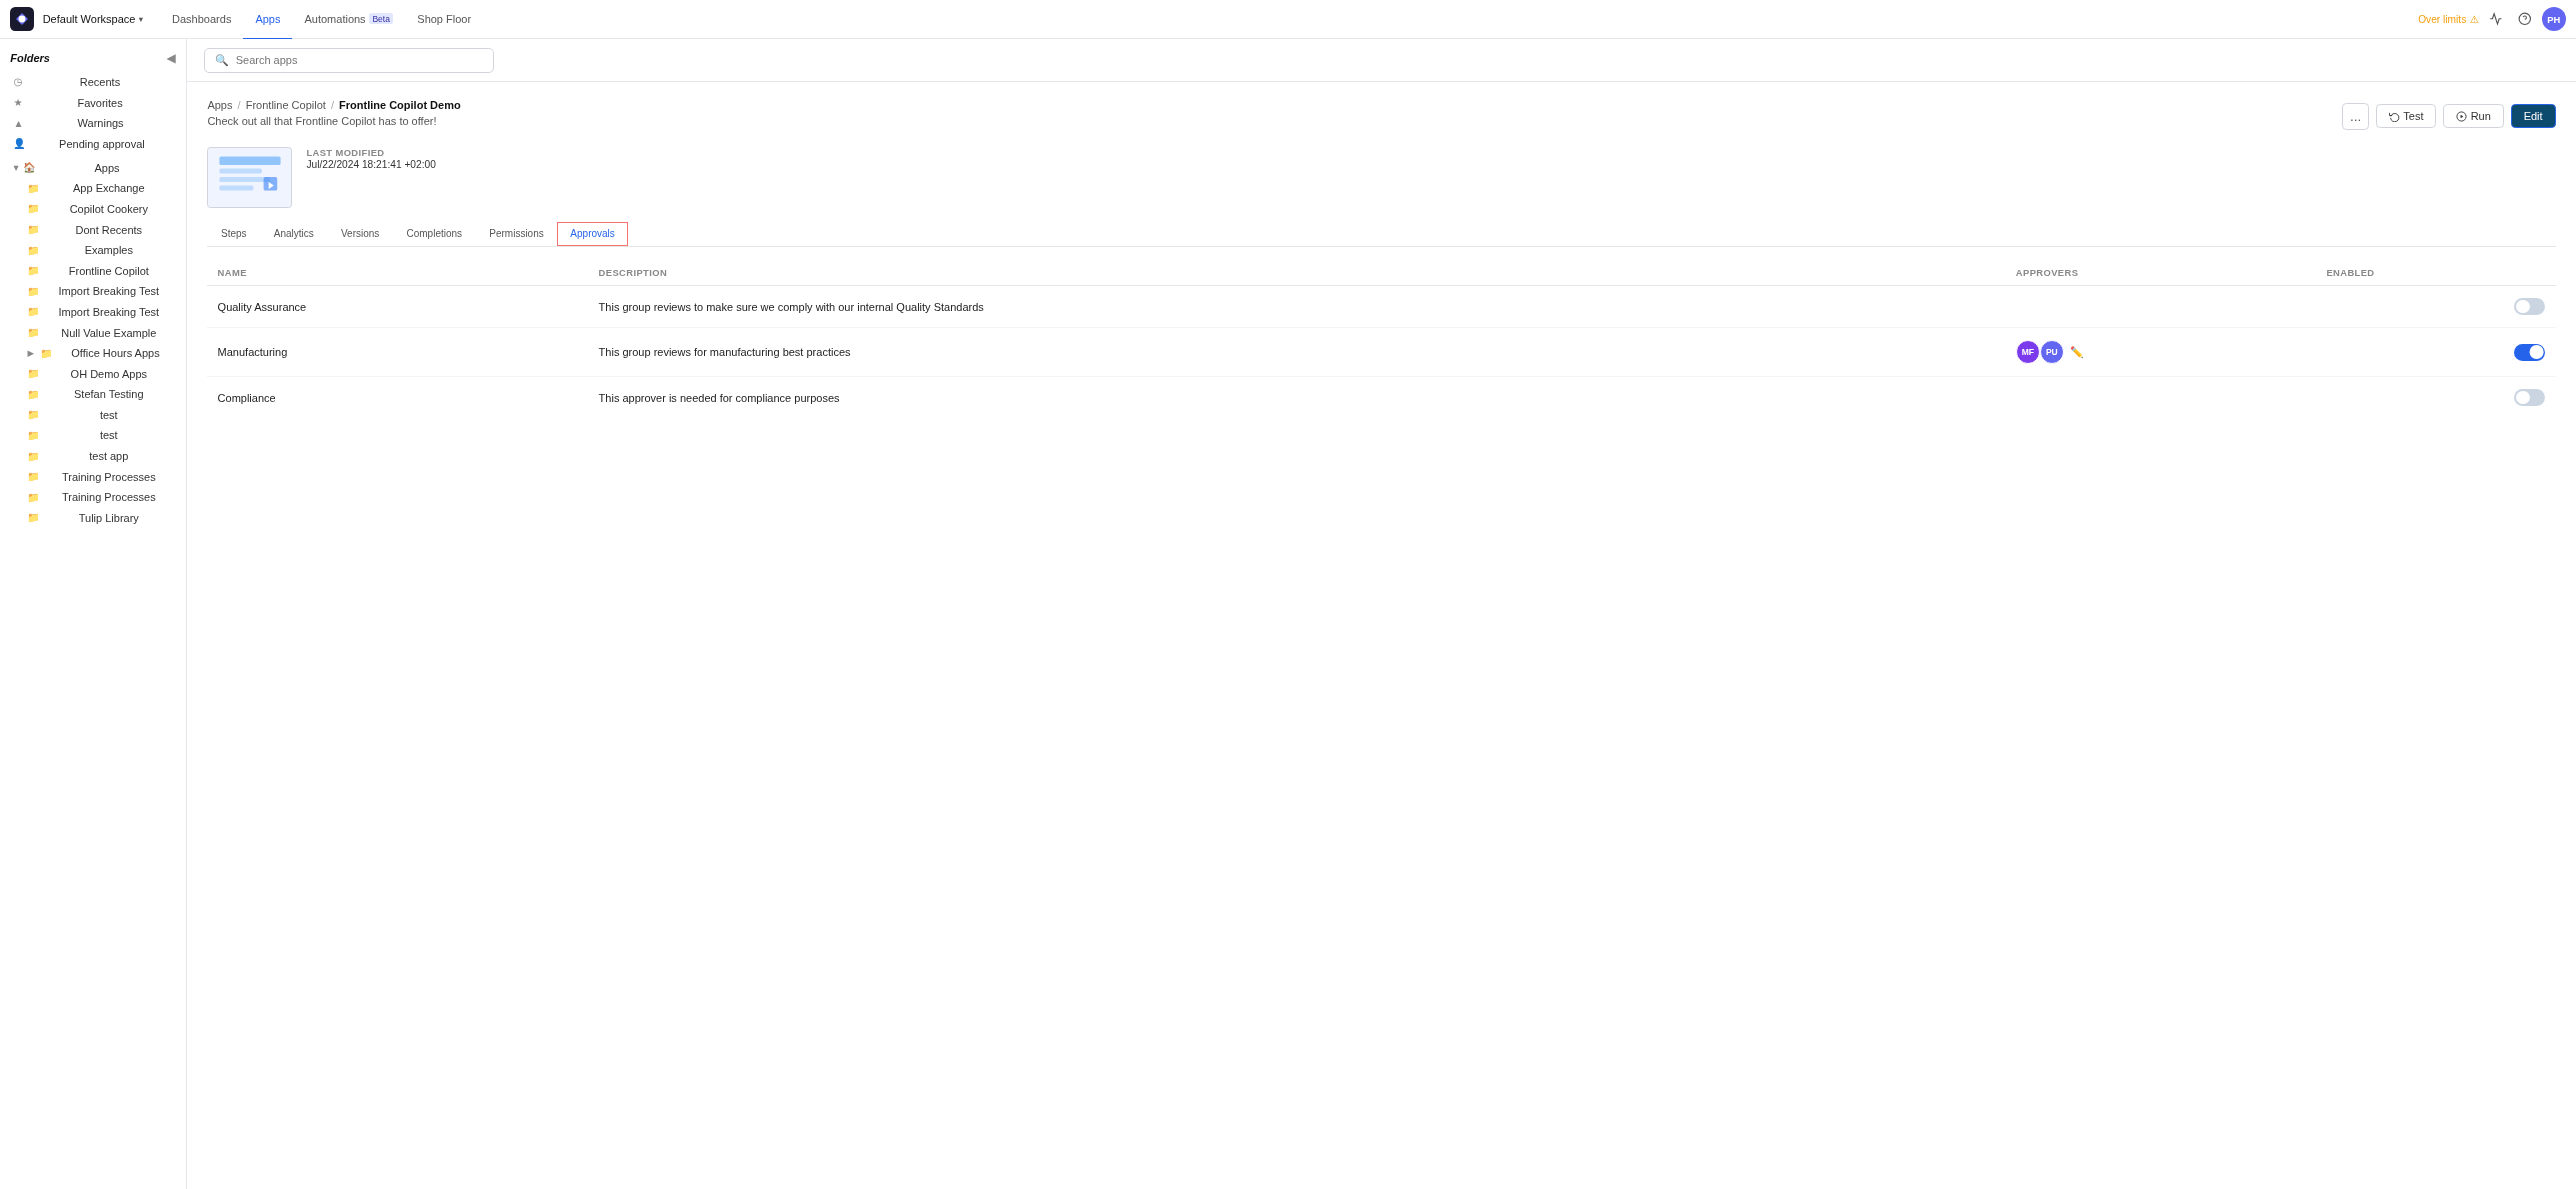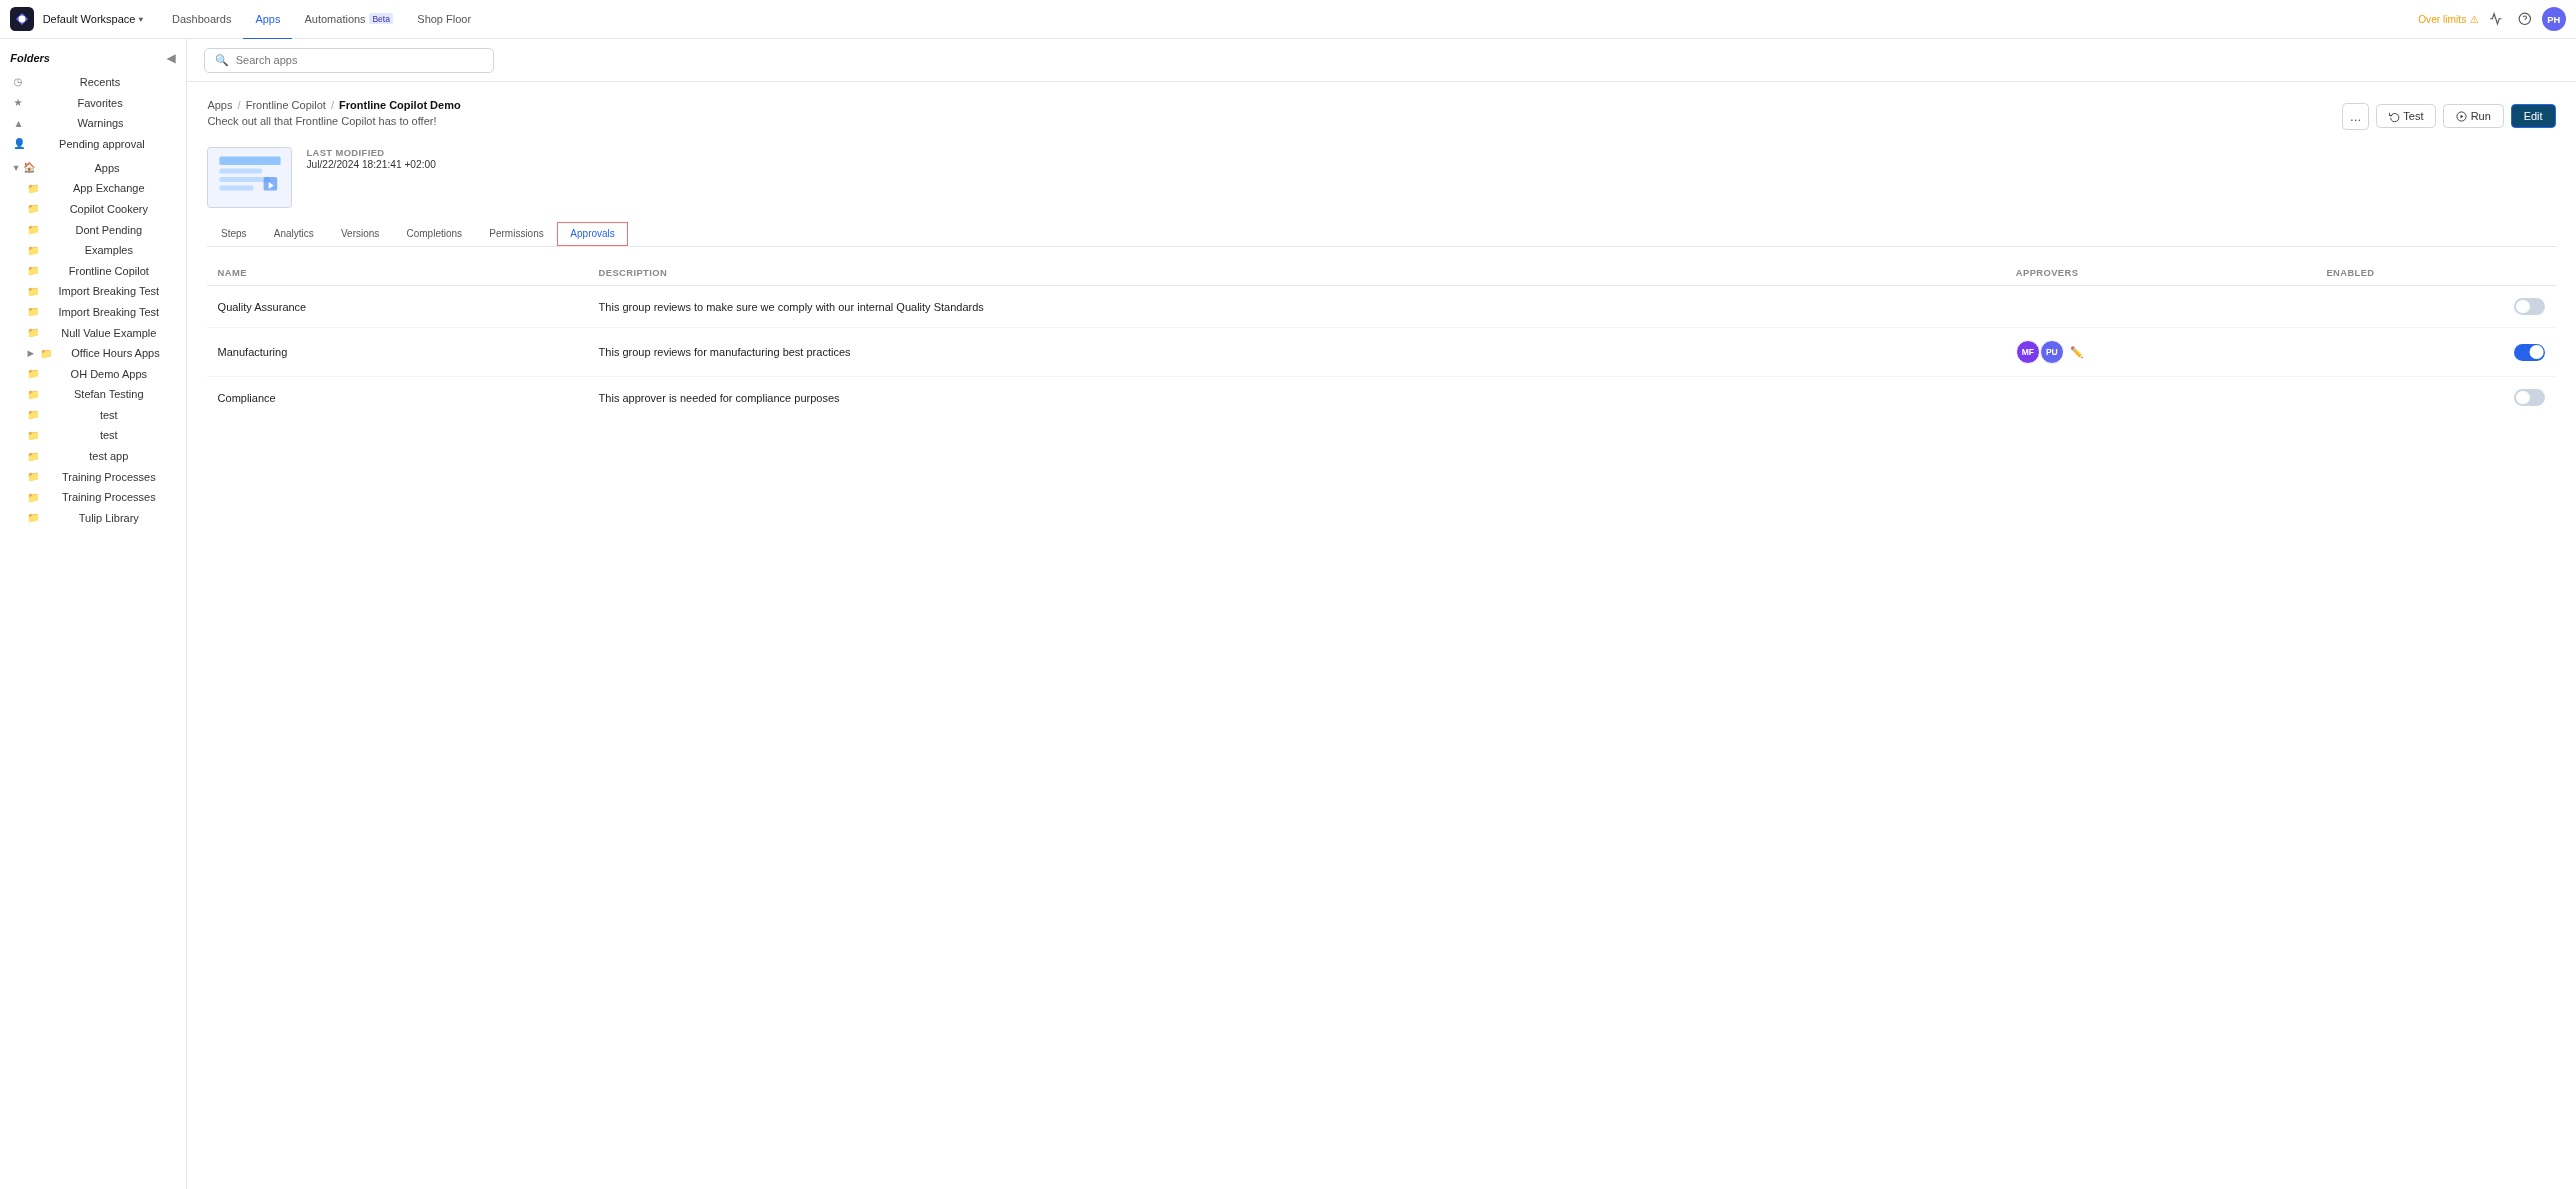--- a/index.html
+++ b/index.html
@@ -188,21 +188,21 @@
     <div class="sidebar-item indent">
       <span class="icon">📁</span>
       <span class="label">App Exchange</span>
     </div>
     <div class="sidebar-item indent">
       <span class="icon">📁</span>
       <span class="label">Copilot Cookery</span>
     </div>
     <div class="sidebar-item indent">
       <span class="icon">📁</span>
-      <span class="label">Dont Pending</span>
+      <span class="label">Dont Recents</span>
     </div>
     <div class="sidebar-item indent">
       <span class="icon">📁</span>
       <span class="label">Examples</span>
     </div>
     <div class="sidebar-item indent">
       <span class="icon">📁</span>
       <span class="label">Frontline Copilot</span>
     </div>
     <div class="sidebar-item indent">

